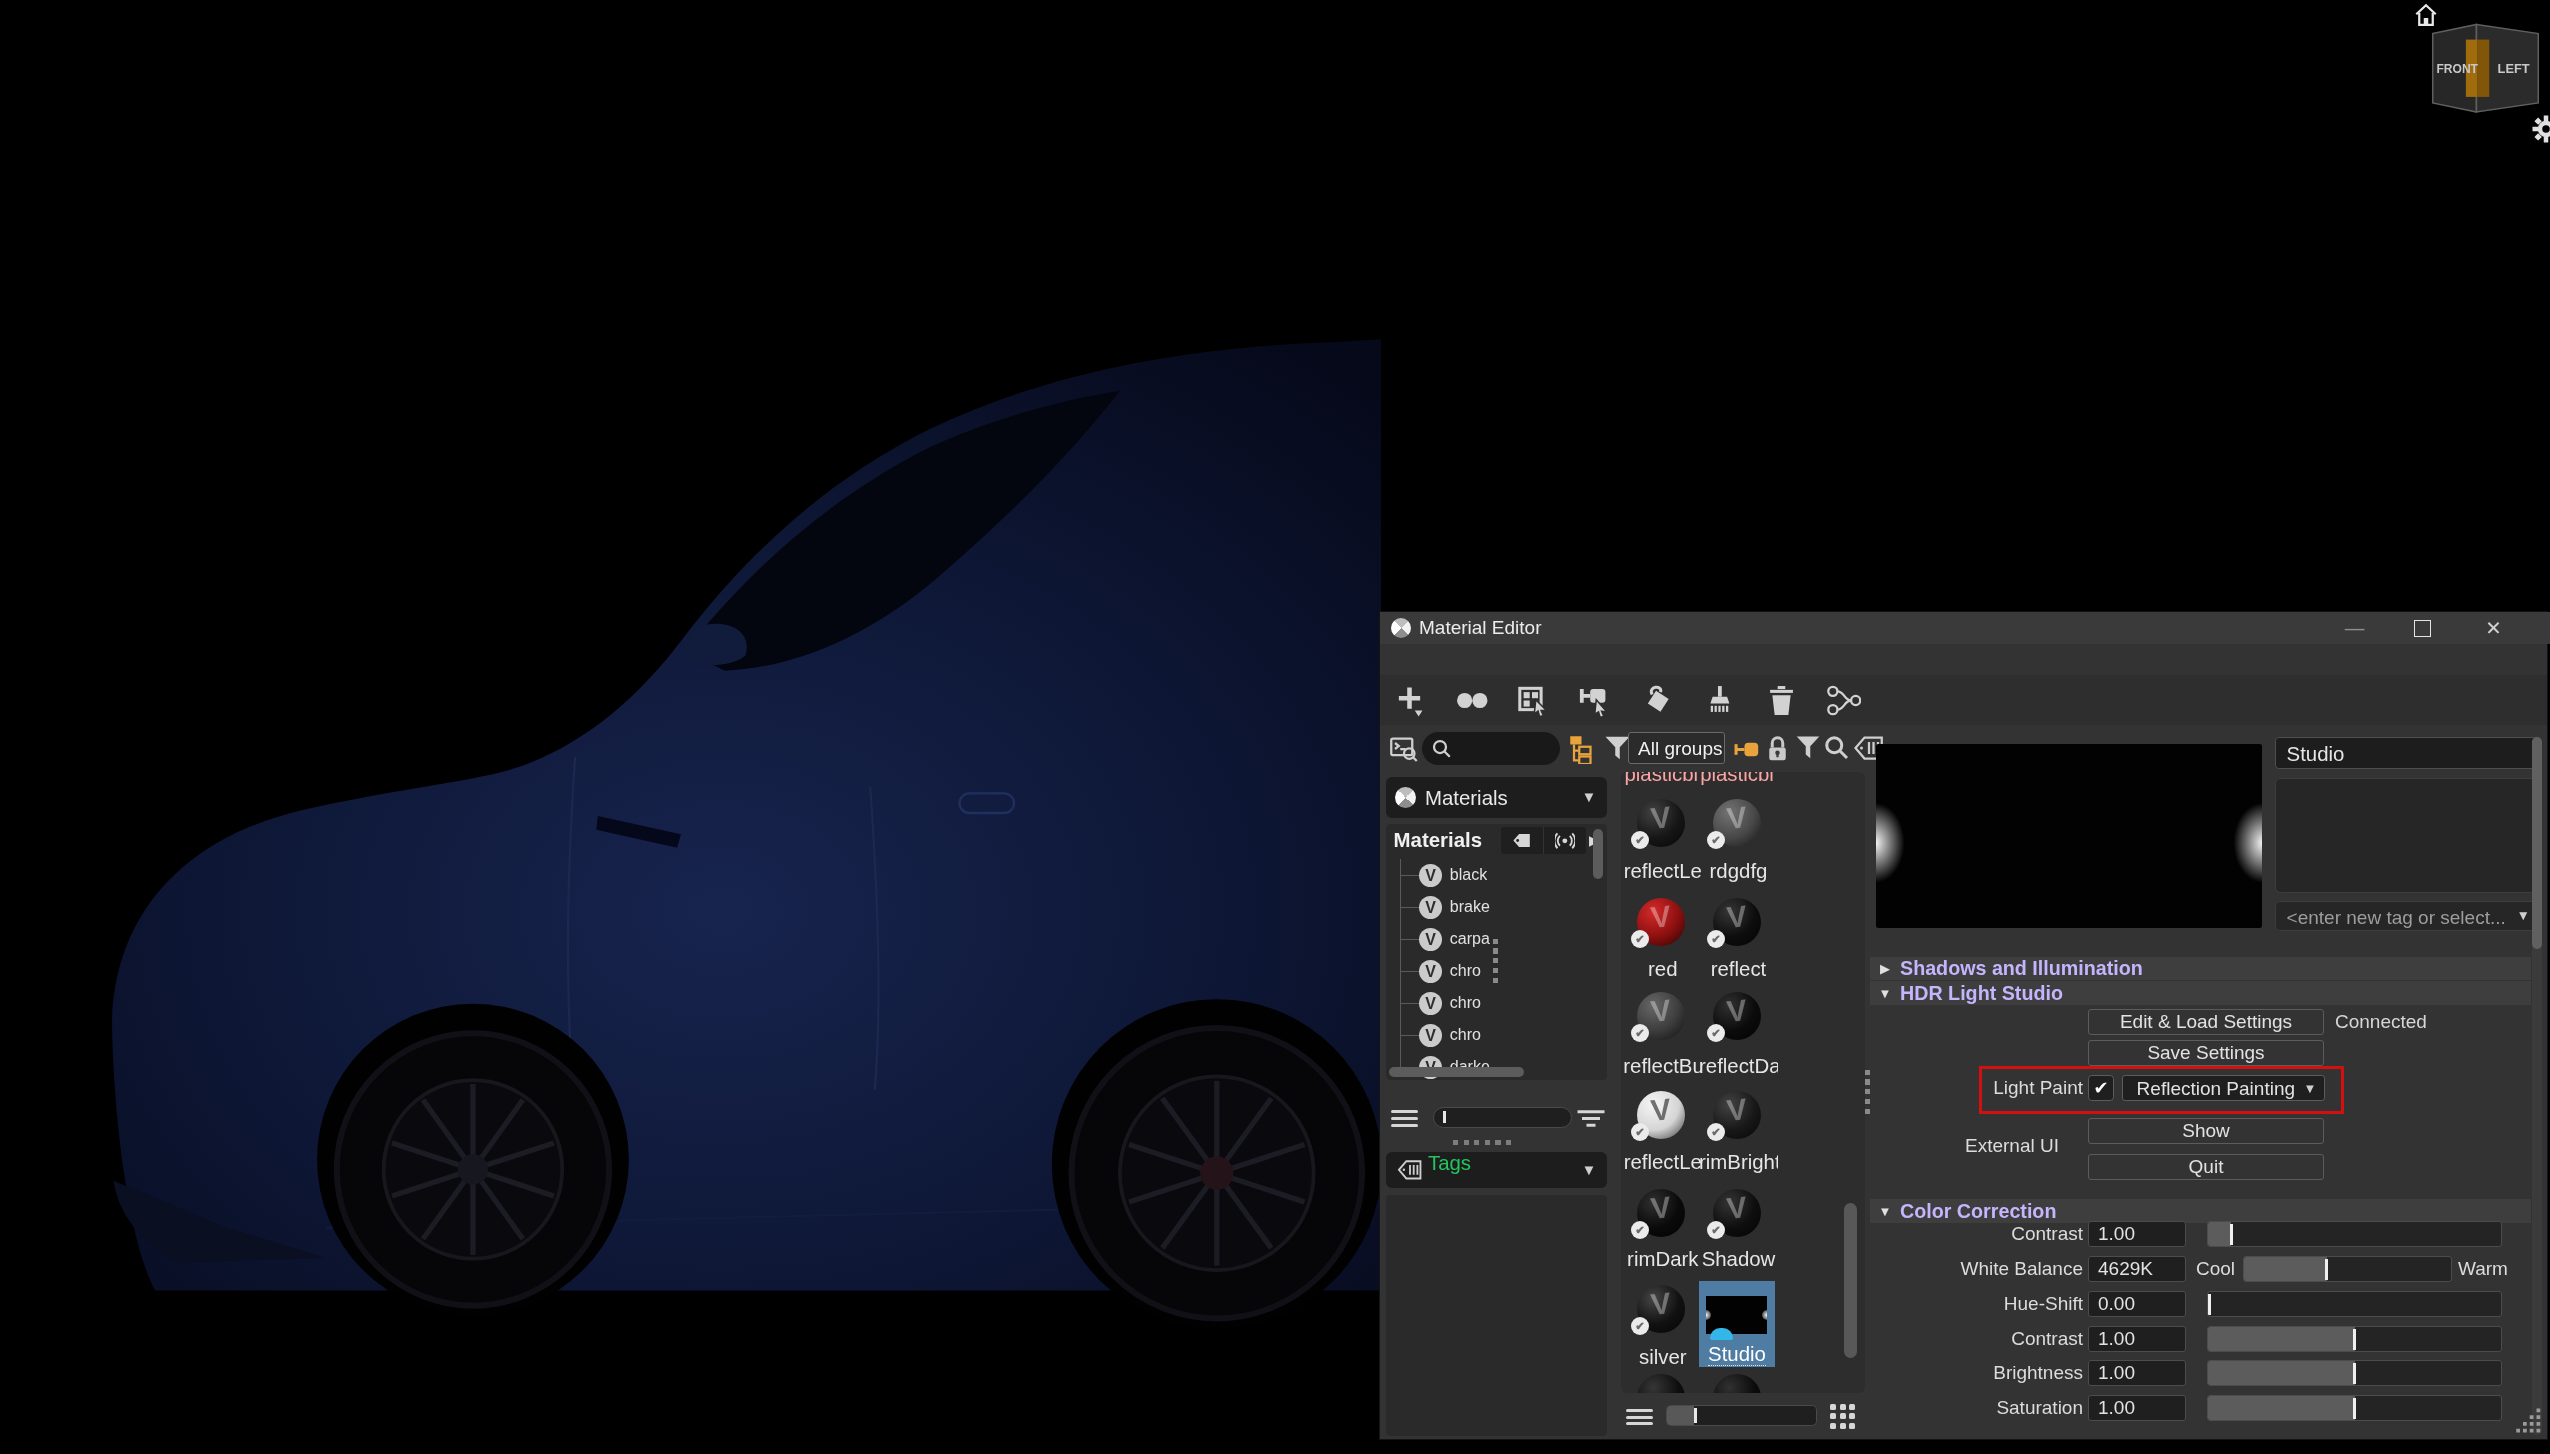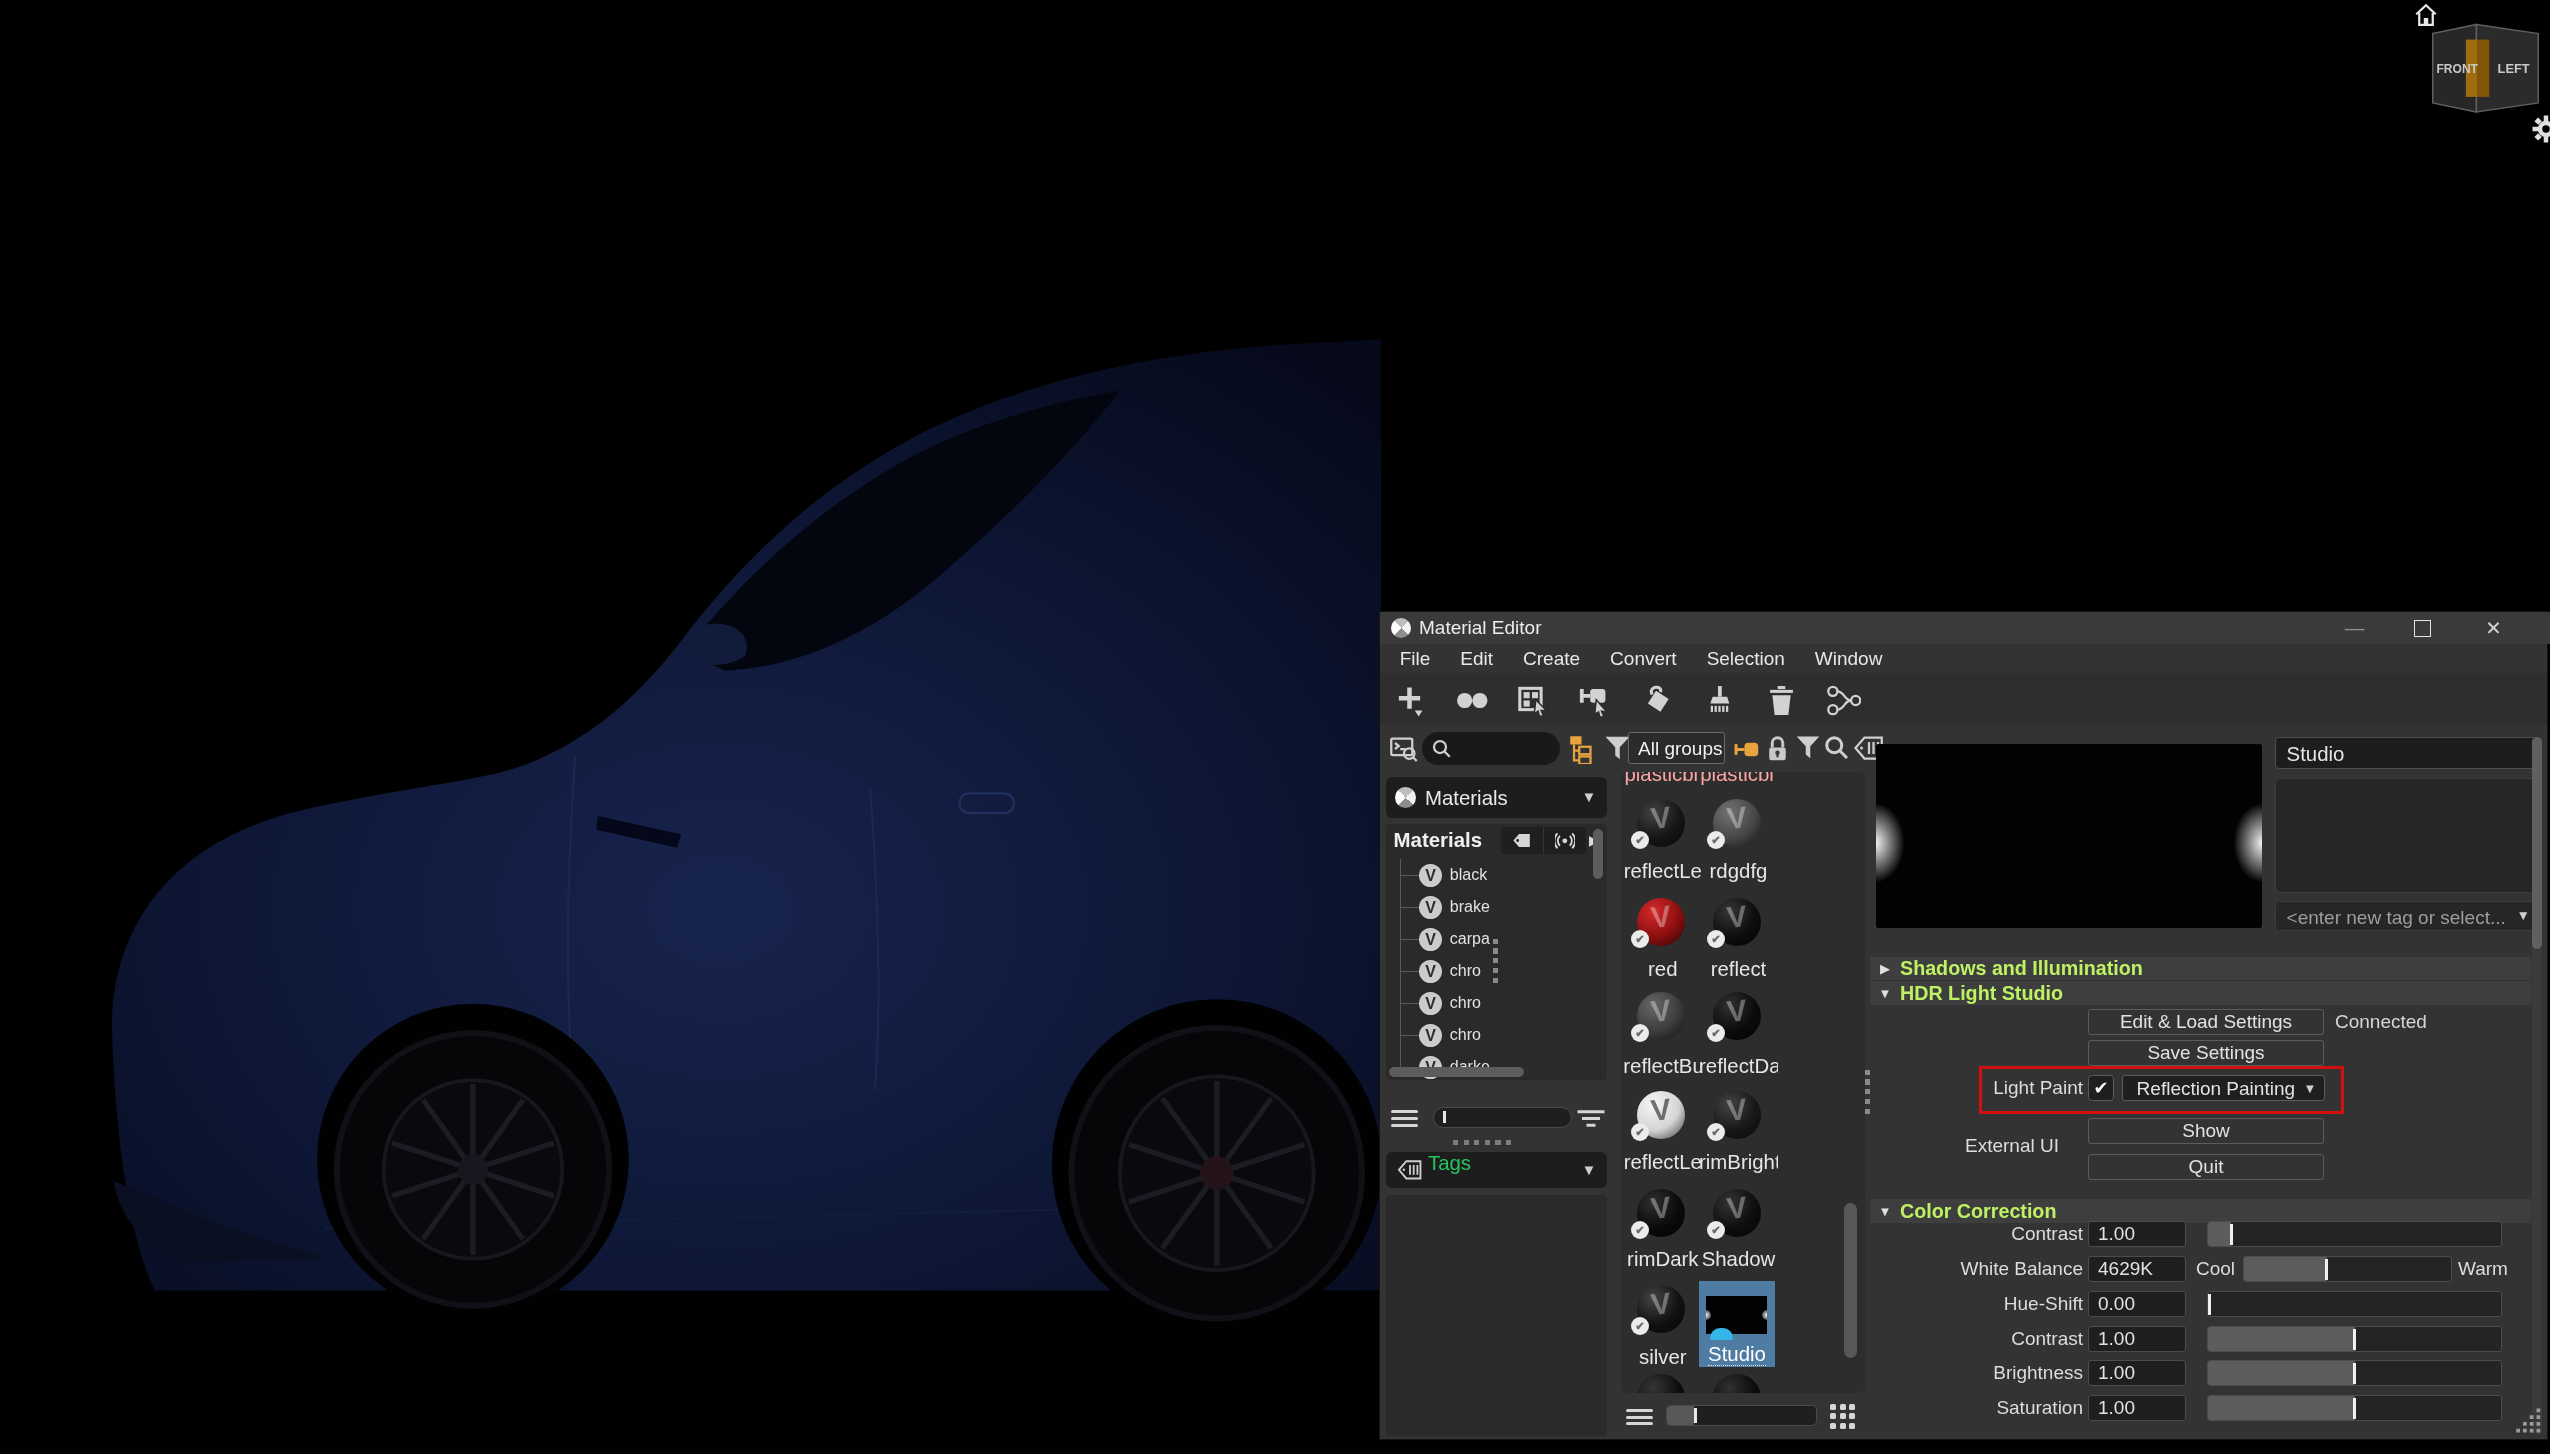--- a/index.html
+++ b/index.html
@@ -98,21 +98,21 @@
   .glow{top:50%;width:83px;height:114px;transform:translateY(-44%);
         background:radial-gradient(closest-side,#f5f5f5,rgba(245,245,245,0) 70%);}
   .namefield{left:895px;top:125px;width:265px;height:32px;background:#1d1d1d;border:0.8px solid #4e4e4e;
              border-radius:3.8px;line-height:32px;padding-left:10.6px;font-size:20.4px;color:#e6e6e6;box-sizing:border-box;}
   .comment{left:895px;top:166px;width:265px;height:115px;background:#262626;border:0.8px solid #3d3d3d;border-radius:5.3px;box-sizing:border-box;}
   .tagcombo{left:895px;top:289px;width:265px;height:30px;background:#262626;border:0.8px solid #3d3d3d;border-radius:4.5px;box-sizing:border-box;}
   .tagcombo .ph{left:10.6px;top:4.5px;font-size:19px;color:#9d9d9d;}
   .tagcombo .arr{right:9px;top:6px;font-size:13.6px;color:#cfcfcf;}
   .sechead{left:490px;width:661px;background:#3e3e3e;display:flex;align-items:center;}
   .sechead .tri{width:30px;text-align:center;font-size:13px;color:#e0e0e0;}
-  .sechead .stxt{font-size:19.7px;font-weight:bold;color:#bef264;}
+  .sechead .stxt{font-size:19.7px;font-weight:bold;color:#c4b5fd;}
   .btn{left:708px;width:236px;height:26px;background:#333;border:0.8px solid #5c5c5c;border-radius:3px;
        text-align:center;line-height:24px;font-size:19px;color:#e2e2e2;box-sizing:border-box;}
   .rlabel{width:197px;text-align:right;font-size:19px;color:#dcdcdc;line-height:26px;}
   .cbox{left:708px;width:26px;height:26px;background:#1f1f1f;border:0.8px solid #5c5c5c;border-radius:3.8px;
         text-align:center;line-height:24px;font-size:18px;color:#fff;box-sizing:border-box;}
   .modedd{left:742px;width:203px;height:26px;background:#1f1f1f;border:0.8px solid #5c5c5c;border-radius:3px;box-sizing:border-box;}
   .modedd .mtxt{left:13.6px;top:2.3px;font-size:19px;color:#e2e2e2;}
   .modedd .arr{right:7.6px;top:4.5px;font-size:13px;color:#cfcfcf;}
   .annot{left:599px;top:454px;width:365px;height:48px;border:3.8px solid #d40f0f;box-sizing:border-box;}
   .status{left:955px;top:397px;font-size:19px;color:#d6d6d6;line-height:26px;}
@@ -229,28 +229,20 @@
     <div class="abs titlebar">
       <div class="abs title-ic"></div>
       <div class="abs title-txt">Material Editor</div>
       <div class="abs wbtn" style="left:952px;color:#8f8f8f">—</div>
       <div class="abs wbtn" style="left:1020px">
         <span style="display:inline-block;width:15px;height:15px;border:1.5px solid #e4e4e4;margin-top:7.6px"></span>
       </div>
       <div class="abs wbtn" style="left:1091px">✕</div>
     </div>
 
-    <div class="abs menubar">
-      <span>File</span>
-      <span>Edit</span>
-      <span>Create</span>
-      <span>Convert</span>
-      <span>Selection</span>
-      <span>Window</span>
-    </div>
 
     <div class="abs toolbar">
       <div class="tool">
         <svg width="35" height="35" viewBox="0 0 46 46">
             <path d="M23 6 V34 M9 20 H37" stroke="#d2d2d2" stroke-width="6"></path>
             <path d="M30 36 L40 36 L35 44 Z" fill="#d2d2d2"></path>
           </svg>
       </div>
       <div class="tool">
         <svg width="35" height="35" viewBox="0 0 46 46">

